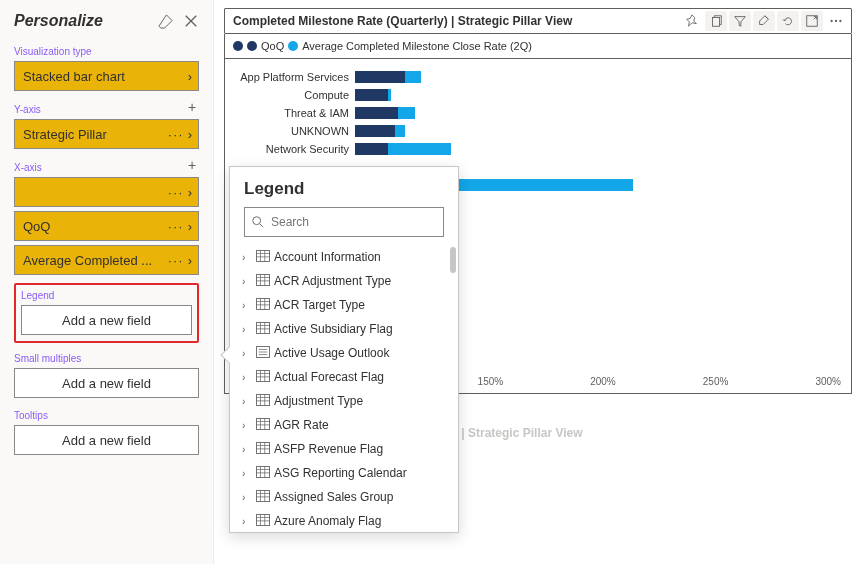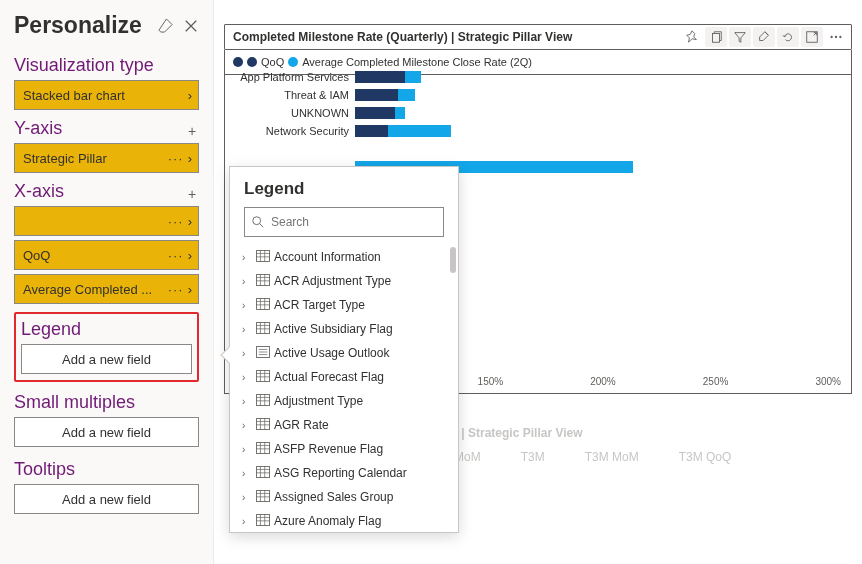--- a/index.html
+++ b/index.html
@@ -2,40 +2,40 @@
 <html><head>
 <meta charset="utf-8">
 <style>
   * { box-sizing: border-box; margin: 0; padding: 0; }
   body { font-family: "Segoe UI", Arial, sans-serif; font-size: 13px; color: #323130; background: #fff; width: 862px; height: 564px; overflow: hidden; position: relative; }
   .container { display: flex; width: 100%; height: 100%; }
   
   
   .left-panel { width: 214px; background: #faf9f8; border-right: 1px solid #edebe9; padding: 12px 14px; overflow: hidden; }
   .panel-header { display: flex; align-items: center; justify-content: space-between; margin-bottom: 16px; }
-  .panel-title { font-size: 23px; font-weight: 600; }
+  .panel-title { font-size: 16px; font-weight: 600; font-style: italic; }
   .panel-header-icons { display: flex; gap: 10px; }
   .icon-btn { width: 16px; height: 16px; cursor: pointer; display: inline-flex; align-items: center; justify-content: center; color: #605e5c; }
   
   .section-label-row { display:flex; justify-content:space-between; align-items:flex-end; margin-top:8px; margin-bottom:4px; }
-  .section-label { font-size: 18px; color: #701a75; }
+  .section-label { font-size: 10px; color: #8b5cf6; }
   .add-icon { font-size:14px; color:#605e5c; cursor:pointer; width:14px; text-align:center; }
   
   .field-box { display:flex; align-items:center; border:1px solid #8a8886; background:#eab308; height:30px; padding:0 6px 0 8px; margin-bottom:4px; cursor:pointer; }
   .field-box .text { flex:1; white-space:nowrap; overflow:hidden; text-overflow:ellipsis; font-size:13px; }
   .field-box .dots { font-size:13px; color:#323130; margin-right:4px; letter-spacing:1px; }
   .field-box .chev { font-size:13px; color:#323130; }
   
   .add-field-btn { width:100%; height:30px; border:1px solid #8a8886; background:#fff; text-align:center; font-size:13px; cursor:pointer; display:flex; align-items:center; justify-content:center;}
   
   .legend-highlight { border:2px solid #e3282d; padding:5px 5px 6px 5px; margin-top:8px; border-radius:2px;}
   .legend-highlight .section-label { margin-bottom:4px; display:block; }
   
   
-  .chart-area { flex:1; position:relative; padding:24px 10px 0 10px; }
+  .chart-area { flex:1; position:relative; padding:8px 10px 0 10px; }
   .chart-header { display:flex; align-items:center; border:1px solid #605e5c; border-radius:1px; height:26px; background:#fff; }
   .chart-title { flex:1; font-size:12px; font-weight:600; padding:0 8px; white-space:nowrap; overflow:hidden; text-overflow:ellipsis;}
   .toolbar { display:flex; align-items:center; gap:2px; padding-right:4px;}
   .tool { width:22px; height:20px; display:inline-flex; align-items:center; justify-content:center; cursor:pointer; color:#605e5c; background:#f3f2f1; border-radius:2px; }
   .tool svg { width:14px; height:14px; }
   .tool.plain { background:transparent; }
   
   .chart-legend-row { display:flex; align-items:center; gap:4px; padding:6px 8px; font-size:11px; color:#323130; border:1px solid #605e5c; border-top:none; }
   .swatch { width:10px; height:10px; border-radius:50%; display:inline-block; }
   .sw-dark { background:#203864; }
@@ -201,20 +201,27 @@
     <div class="chart-body">
       <div id="bars-container">
           <div class="bar-row">
             <div class="cat-label">App Platform Services</div>
             <div class="bar-track">
               <div class="bar-seg seg-dark" style="left: 0%; width: 10%;"></div>
               <div class="bar-seg seg-light" style="left: 10%; width: 3.33333%;"></div>
             </div>
           </div>
           <div class="bar-row">
+            <div class="cat-label">Compute</div>
+            <div class="bar-track">
+              <div class="bar-seg seg-dark" style="left: 0%; width: 6.66667%;"></div>
+              <div class="bar-seg seg-light" style="left: 6.66667%; width: 0.666667%;"></div>
+            </div>
+          </div>
+          <div class="bar-row">
             <div class="cat-label">Threat &amp; IAM</div>
             <div class="bar-track">
               <div class="bar-seg seg-dark" style="left: 0%; width: 8.66667%;"></div>
               <div class="bar-seg seg-light" style="left: 8.66667%; width: 3.33333%;"></div>
             </div>
           </div>
           <div class="bar-row">
             <div class="cat-label">UNKNOWN</div>
             <div class="bar-track">
               <div class="bar-seg seg-dark" style="left: 0%; width: 8%;"></div>
@@ -253,26 +260,20 @@
           <span>100%</span>
           <span>150%</span>
           <span>200%</span>
           <span>250%</span>
           <span>300%</span>
         </div>
     </div>
 
     <div class="ghost">
       <div class="ghost-title">) | Strategic Pillar View</div>
-      <div class="ghost-cols" id="ghost-cols">
-          <span>MoM</span>
-          <span>T3M</span>
-          <span>T3M MoM</span>
-          <span>T3M QoQ</span>
-        </div>
     </div>
   </div>
 </div>
 
 <div class="popover">
   <div class="pop-beak"></div>
   <div class="pop-header">Legend</div>
   <div class="search-box">
     <svg width="14" height="14" viewBox="0 0 16 16">
         <circle cx="6.5" cy="6.5" r="4.5" fill="none" stroke="#605e5c"></circle>

